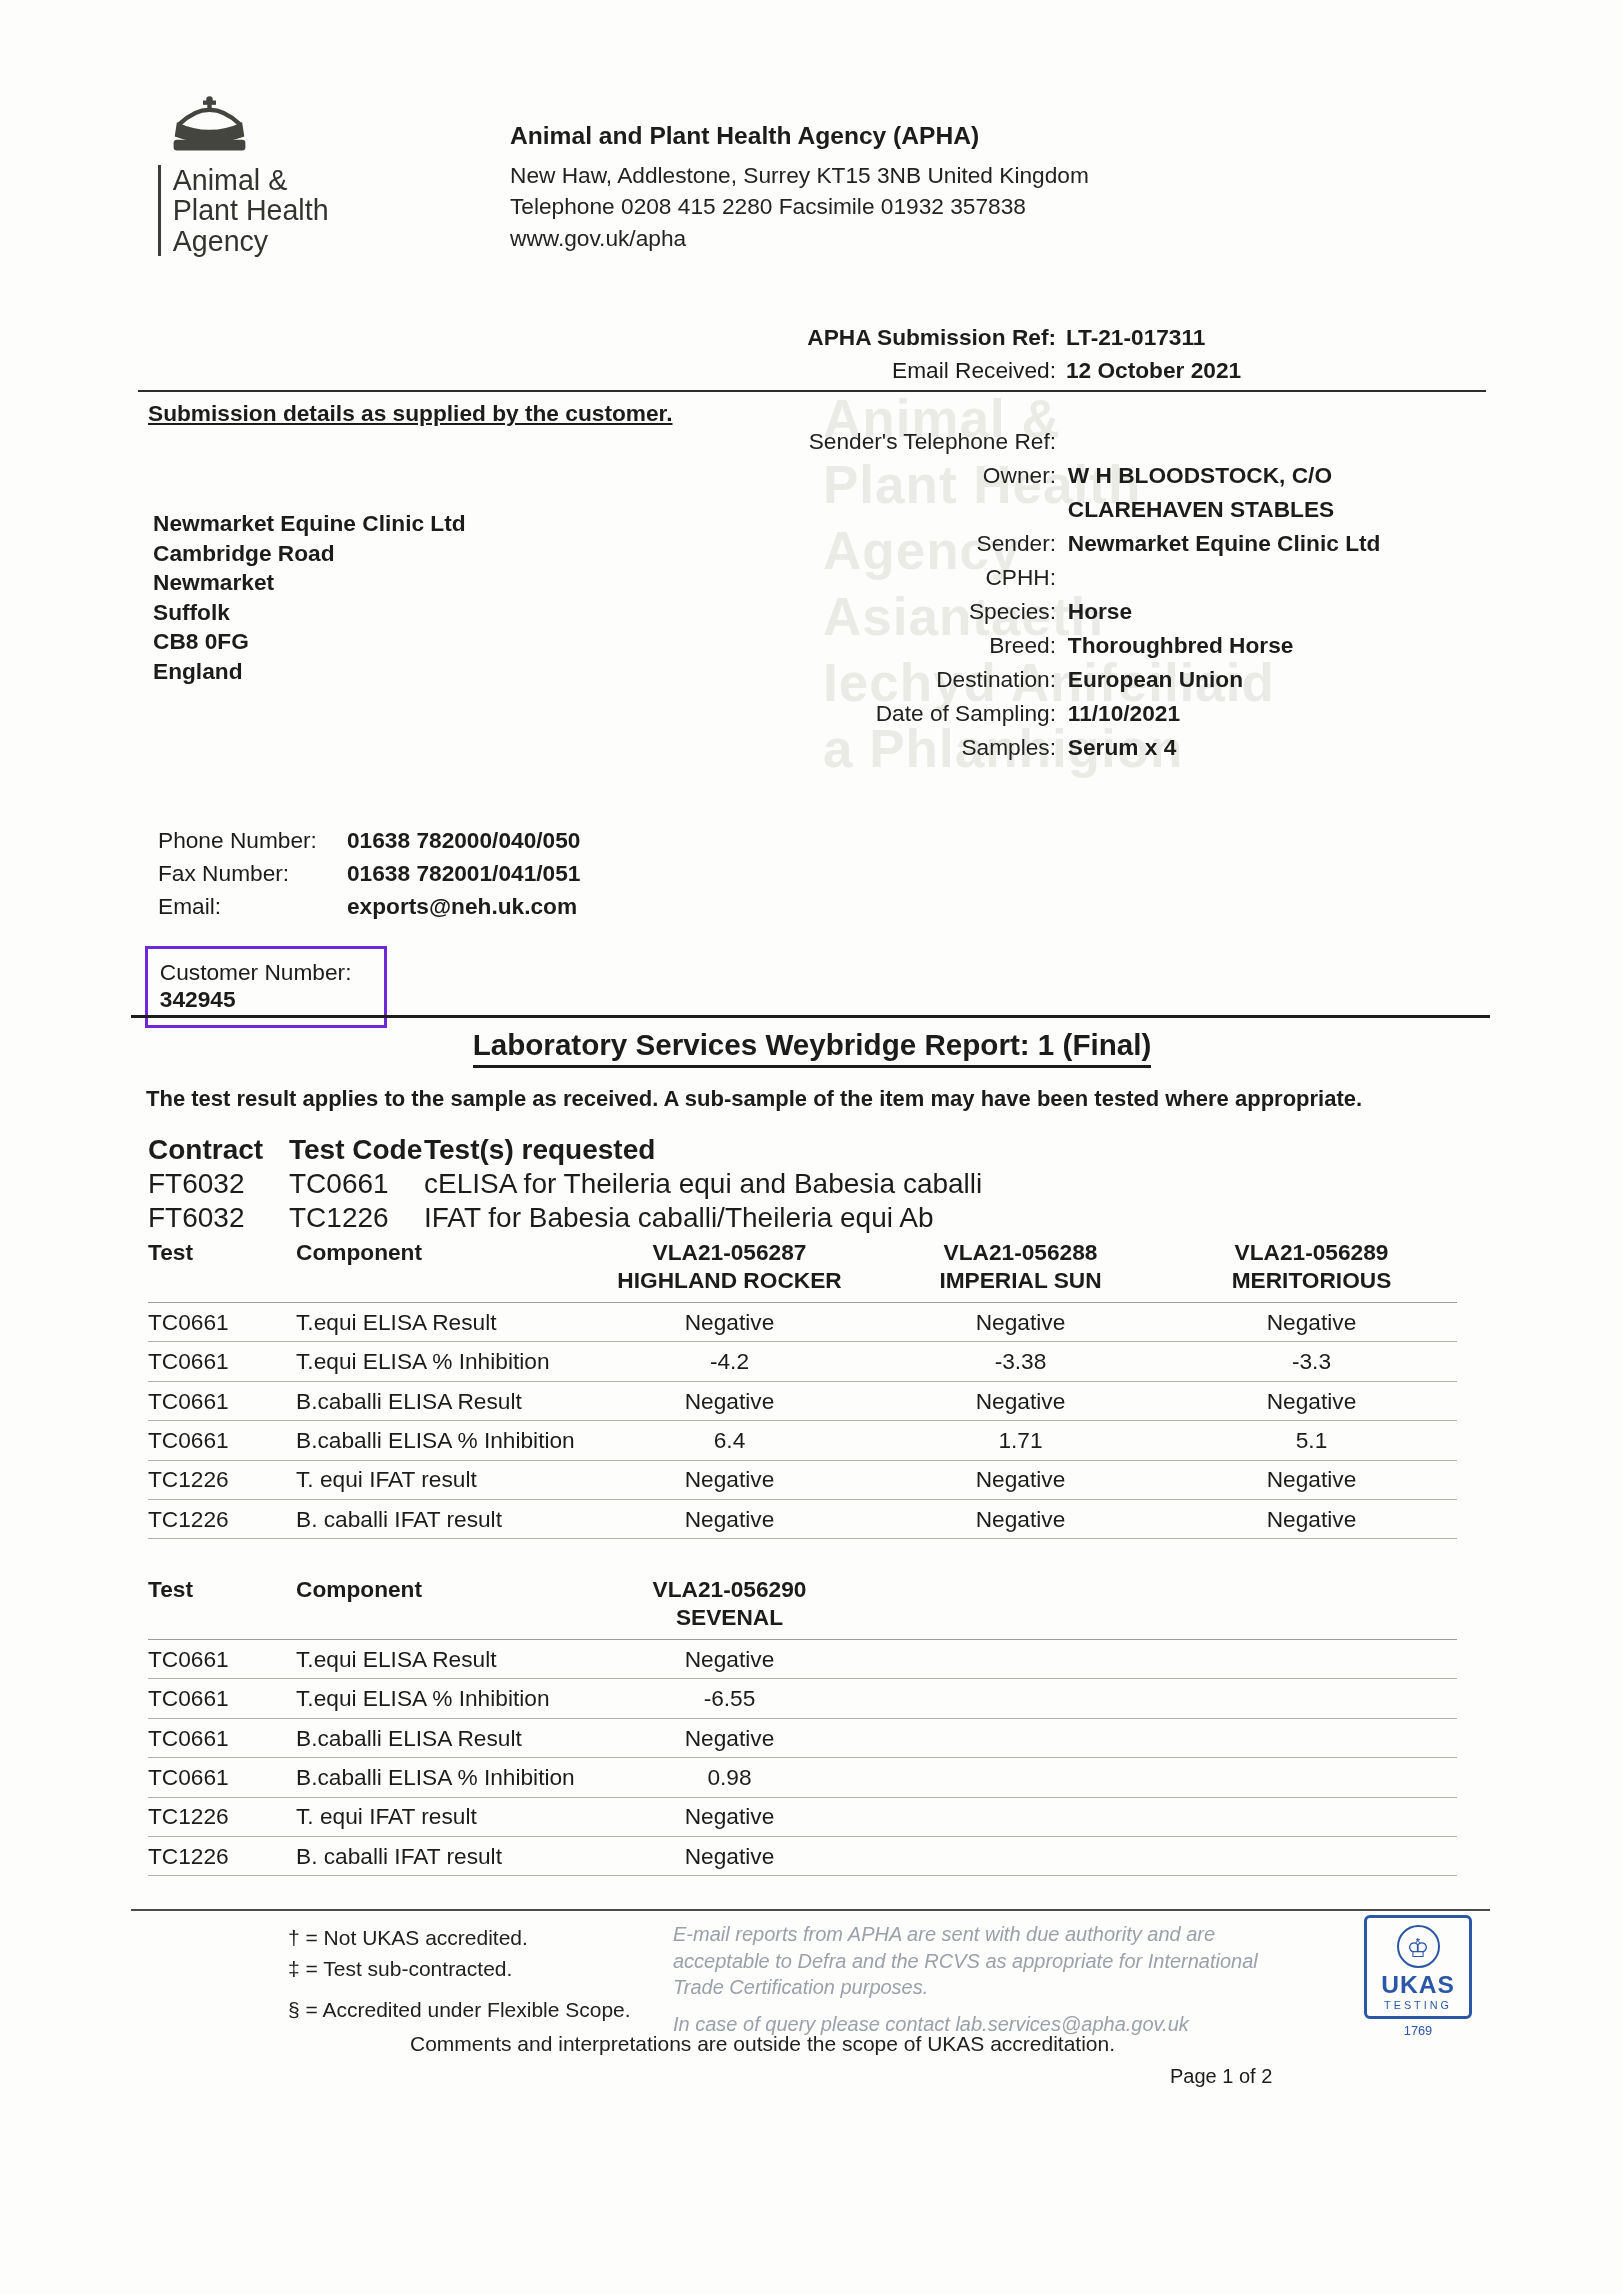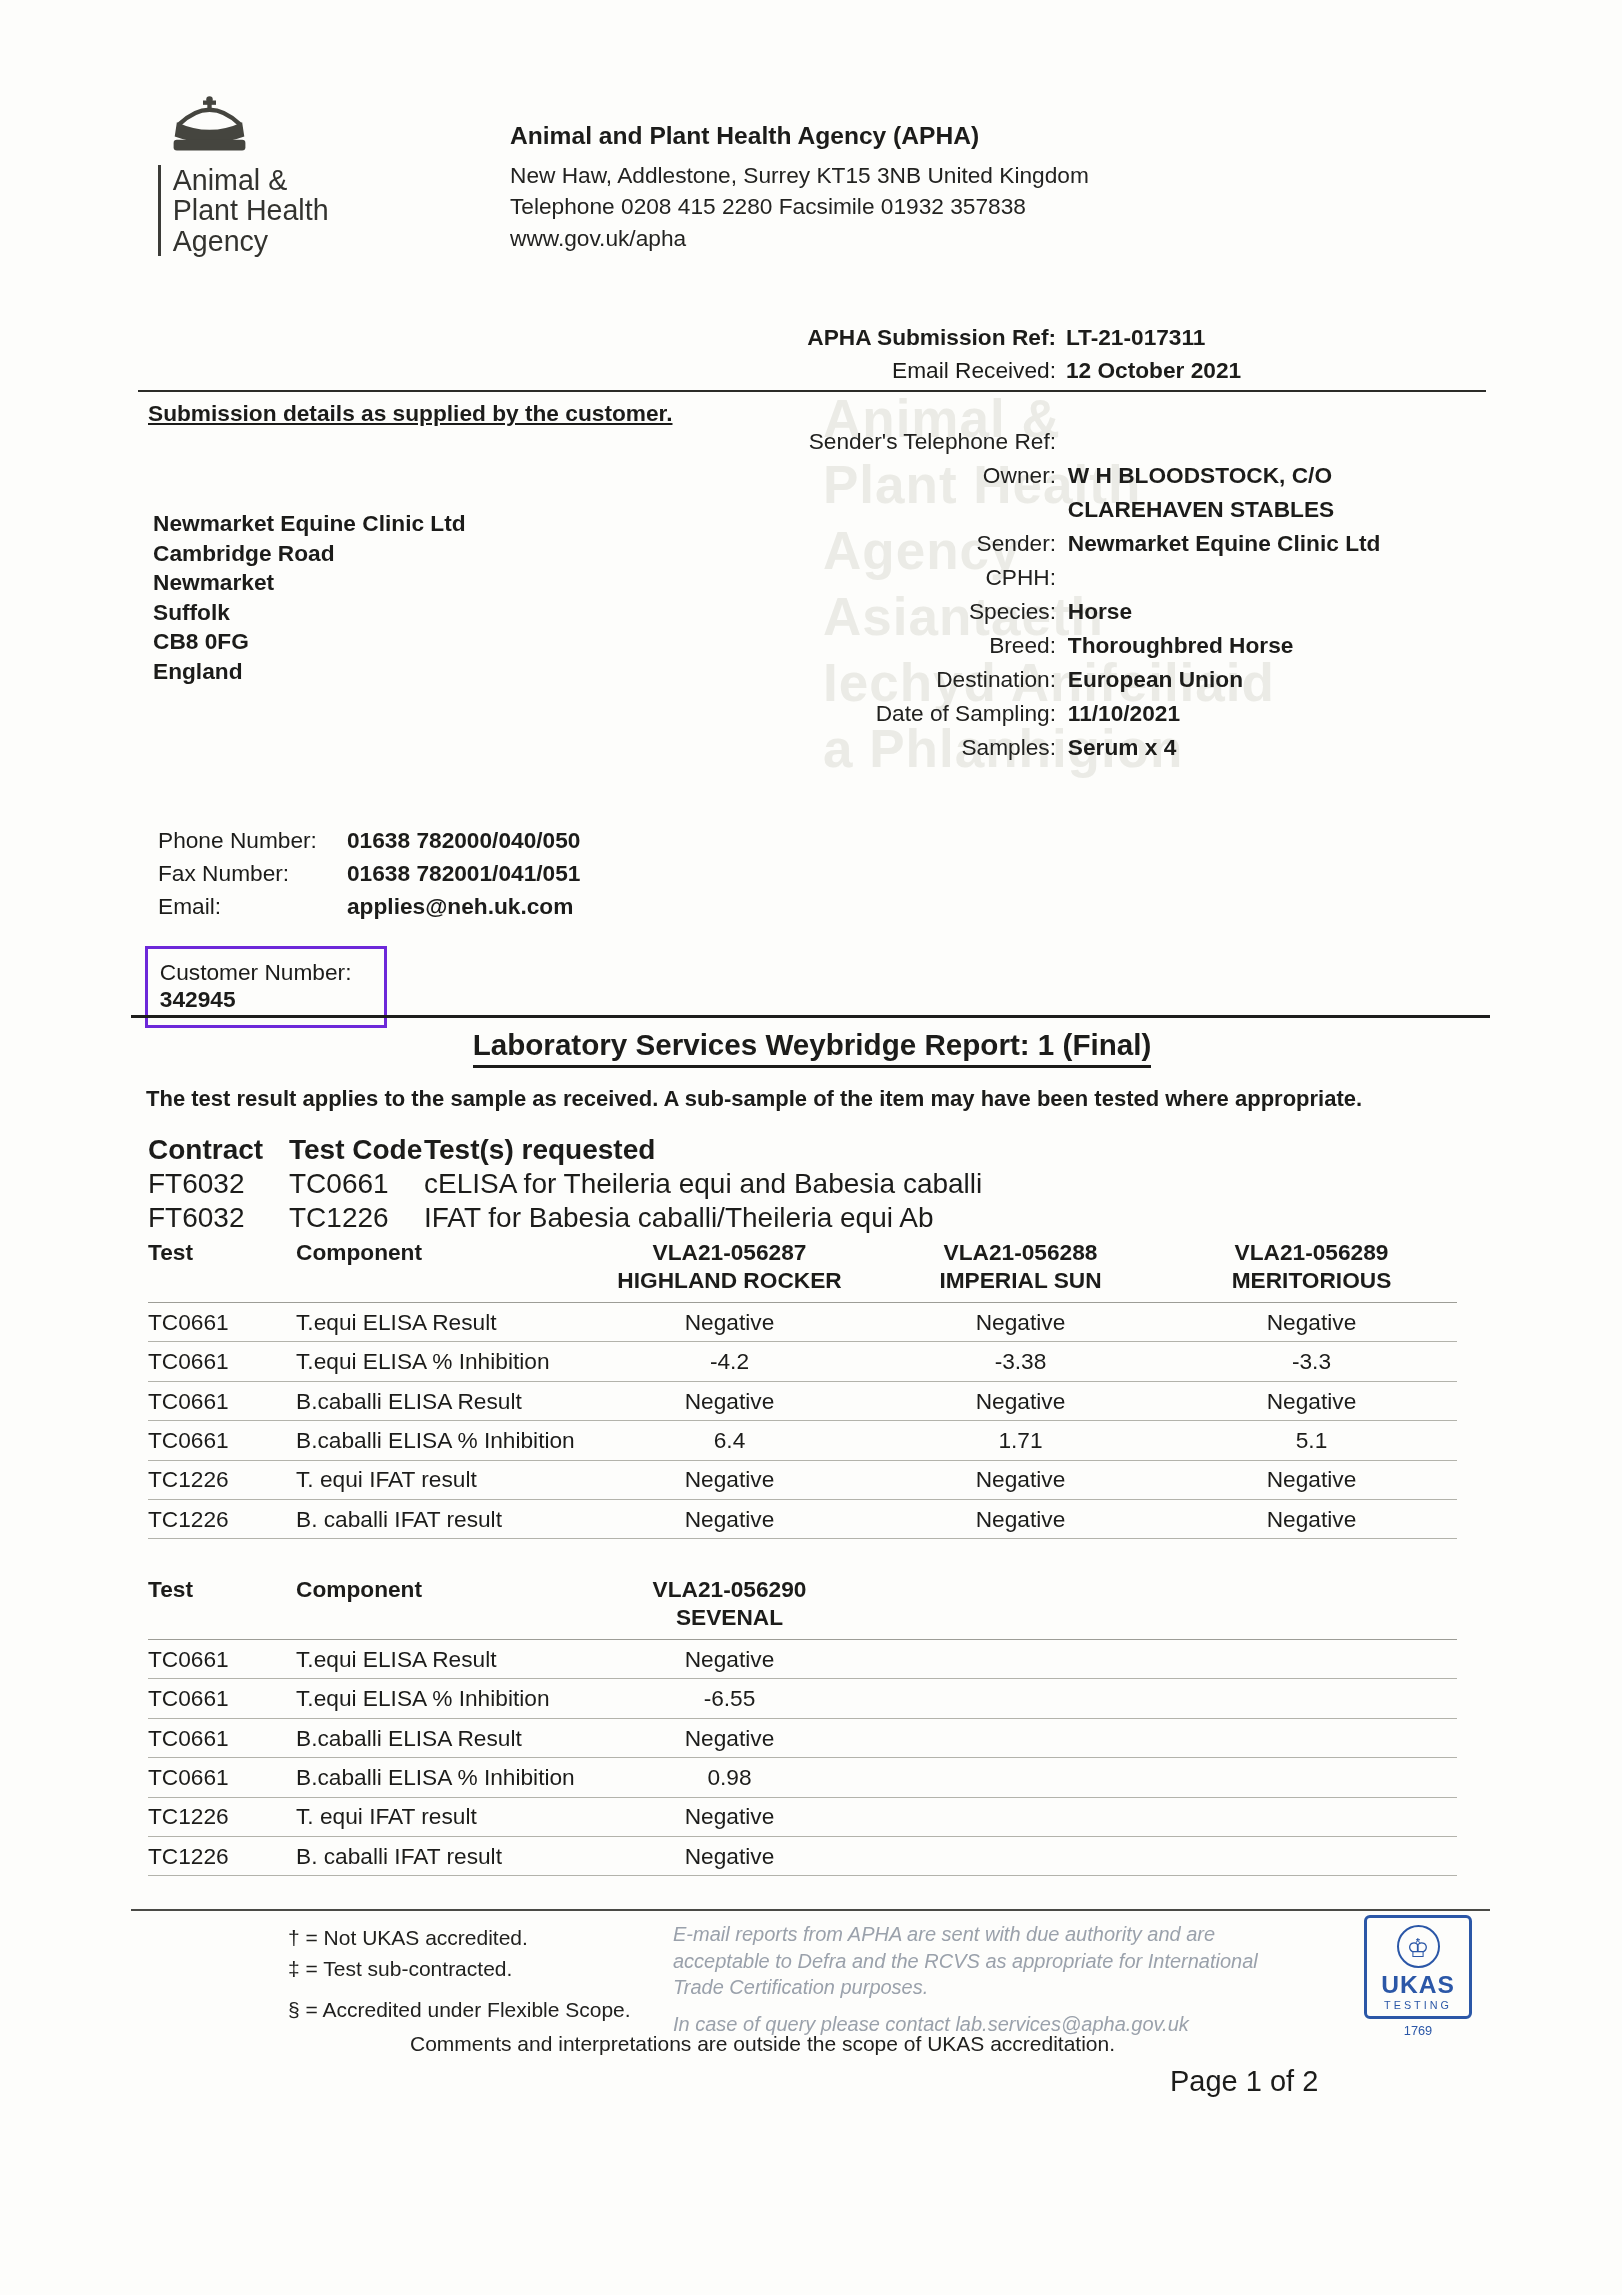--- a/index.html
+++ b/index.html
@@ -90,21 +90,21 @@
 
   .ukas-mark { position:absolute; left:1364px; top:1915px; width:108px; text-align:center; }
   .ukas-box { border:3px solid #2b57a7; border-radius:5.9px; padding:6.9px 0 4.9px; color:#2b57a7; }
   .ukas-crown { width:43px; height:43px; border:2.5px solid #2b57a7; border-radius:50%;
                 margin:0 auto 3px; line-height:43px; font-size:25.6px;
                 font-family:"DejaVu Sans", sans-serif; }
   .ukas-name { font-weight:bold; font-size:24.6px; letter-spacing:1px; }
   .ukas-type { font-size:10.8px; letter-spacing:3px; }
   .ukas-number { font-size:12.8px; color:#2b57a7; margin-top:3.9px; }
 
-  .page-number { position:absolute; left:1170px; top:2065px; font-size:29px; }
+  .page-number { position:absolute; left:1170px; top:2065px; font-size:20px; }
 </style>
 </head>
 <body>
 
 <div class="page">
 
   <div class="watermark">
     <span>Animal &amp;</span>
     <span>Plant Health</span>
     <span>Agency</span>
@@ -206,21 +206,21 @@
     <div class="contact-row">
       <span class="contact-label">Phone Number:</span>
       <span class="contact-value">01638 782000/040/050</span>
     </div>
     <div class="contact-row">
       <span class="contact-label">Fax Number:</span>
       <span class="contact-value">01638 782001/041/051</span>
     </div>
     <div class="contact-row">
       <span class="contact-label">Email:</span>
-      <span class="contact-value">applies@neh.uk.com</span>
+      <span class="contact-value">exports@neh.uk.com</span>
     </div>
   </div>
 
   <div class="customer-box">
     <span class="cust-label">Customer Number:</span>
     <span class="cust-value">342945</span>
   </div>
 
   <div class="hr hr-report"></div>
 

